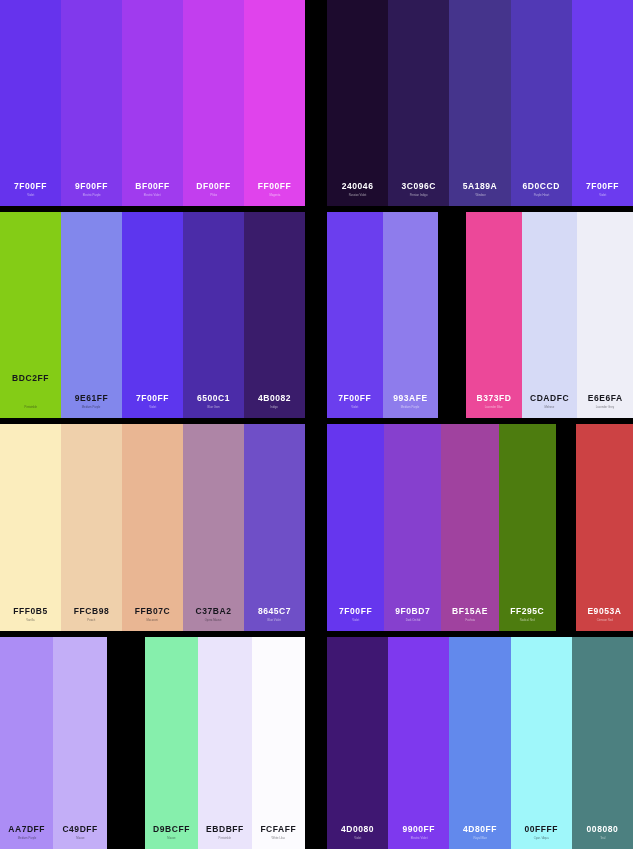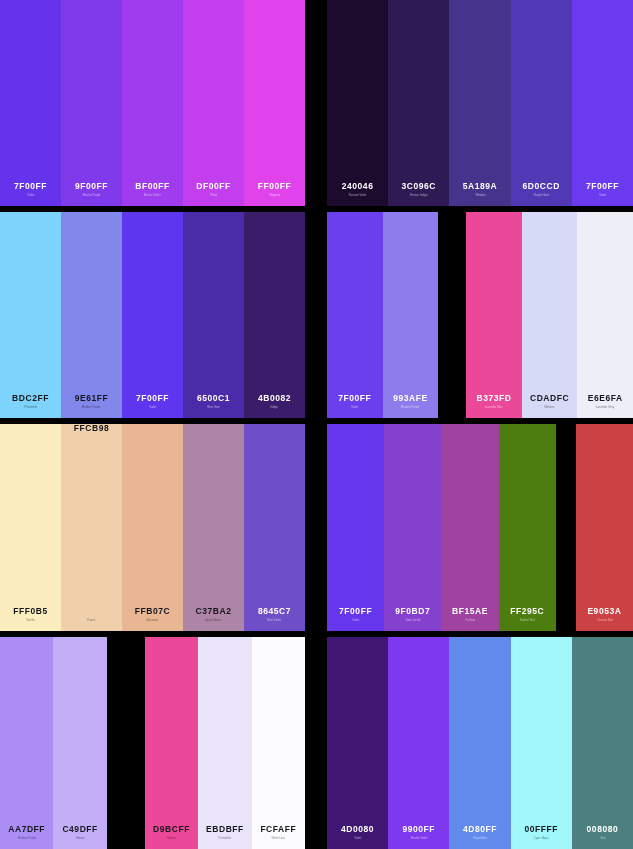--- a/index.html
+++ b/index.html
@@ -112,21 +112,21 @@
           <div class="subname">Purple Heart</div>
         </div>
         <div class="swatch dark" style="background: rgb(108, 59, 239);">
           <div class="hex">7F00FF</div>
           <div class="subname">Violet</div>
         </div>
       </div>
     </div>
     <div class="panel cell-l">
       <div class="panel-inner">
-        <div class="swatch light" style="background: #7dd3fc;">
+        <div class="swatch light" style="background: #84cc16; gap: 20px;">
           <div class="hex">BDC2FF</div>
           <div class="subname">Periwinkle</div>
         </div>
         <div class="swatch light" style="background: rgb(130, 135, 236);">
           <div class="hex">9E61FF</div>
           <div class="subname">Medium Purple</div>
         </div>
         <div class="swatch dark" style="background: rgb(93, 54, 238);">
           <div class="hex">7F00FF</div>
           <div class="subname">Violet</div>
@@ -164,21 +164,21 @@
           <div class="subname">Lavender Grey</div>
         </div>
       </div>
     </div>
     <div class="panel cell-l">
       <div class="panel-inner">
         <div class="swatch light" style="background: rgb(251, 237, 189);">
           <div class="hex">FFF0B5</div>
           <div class="subname">Vanilla</div>
         </div>
-        <div class="swatch light" style="background: rgb(239, 208, 171); justify-content: space-between;">
+        <div class="swatch light" style="background: rgb(239, 208, 171);">
           <div class="hex">FFCB98</div>
           <div class="subname">Peach</div>
         </div>
         <div class="swatch light" style="background: rgb(233, 182, 147);">
           <div class="hex">FFB07C</div>
           <div class="subname">Macaroni</div>
         </div>
         <div class="swatch light" style="background: rgb(174, 133, 166); align-items: center;">
           <div class="hex">C37BA2</div>
           <div class="subname">Opera Mauve</div>
@@ -216,21 +216,21 @@
     <div class="panel cell-l last-row">
       <div class="panel-inner">
         <div class="swatch light" style="background: rgb(172, 141, 245);">
           <div class="hex">AA7DFF</div>
           <div class="subname">Medium Purple</div>
         </div>
         <div class="swatch light" style="background: rgb(195, 174, 247);">
           <div class="hex">C49DFF</div>
           <div class="subname">Mauve</div>
         </div>
-        <div class="swatch light" style="background: #ec4899; margin-left: 38px;">
+        <div class="swatch light" style="background: #86efac; margin-left: 38px;">
           <div class="hex">D9BCFF</div>
           <div class="subname">Mauve</div>
         </div>
         <div class="swatch light" style="background: rgb(234, 228, 251);">
           <div class="hex">EBDBFF</div>
           <div class="subname">Periwinkle</div>
         </div>
         <div class="swatch light" style="background: rgb(252, 251, 254);">
           <div class="hex">FCFAFF</div>
           <div class="subname">White Lilac</div>

